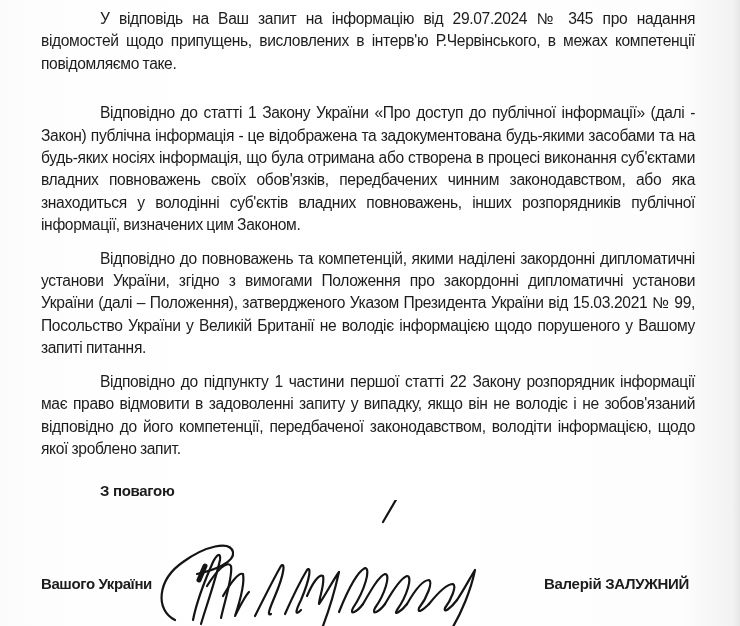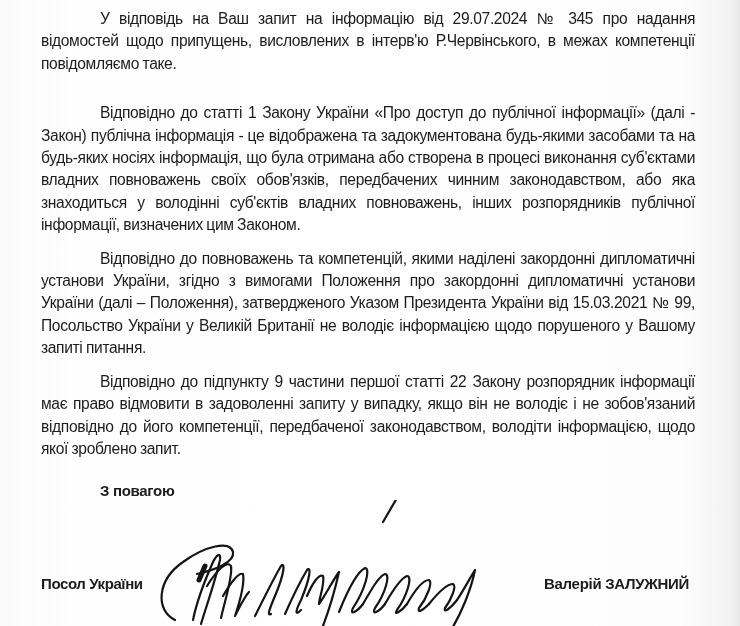--- a/index.html
+++ b/index.html
@@ -47,21 +47,21 @@
 </style>
 </head>
 <body>
 
 <div class="page">
 
   <div class="body-text">
     <p class="para p1">У відповідь на Ваш запит на інформацію від 29.07.2024 № 345 про надання відомостей щодо припущень, висловлених в інтерв'ю Р.Червінського, в межах компетенції повідомляємо таке.</p>
     <p class="para">Відповідно до статті 1 Закону України «Про доступ до публічної інформації» (далі - Закон) публічна інформація - це відображена та задокументована будь-якими засобами та на будь-яких носіях інформація, що була отримана або створена в процесі виконання суб'єктами владних повноважень своїх обов'язків, передбачених чинним законодавством, або яка знаходиться у володінні суб'єктів владних повноважень, інших розпорядників публічної інформації, визначених цим Законом.</p>
     <p class="para">Відповідно до повноважень та компетенцій, якими наділені закордонні дипломатичні установи України, згідно з вимогами Положення про закордонні дипломатичні установи України (далі – Положення), затвердженого Указом Президента України від 15.03.2021 № 99, Посольство України у Великій Британії не володіє інформацією щодо порушеного у Вашому запиті питання.</p>
-    <p class="para">Відповідно до підпункту 9 частини першої статті 22 Закону розпорядник інформації має право відмовити в задоволенні запиту у випадку, якщо він не володіє і не зобов'язаний відповідно до його компетенції, передбаченої законодавством, володіти інформацією, щодо якої зроблено запит.</p>
+    <p class="para">Відповідно до підпункту 1 частини першої статті 22 Закону розпорядник інформації має право відмовити в задоволенні запиту у випадку, якщо він не володіє і не зобов'язаний відповідно до його компетенції, передбаченої законодавством, володіти інформацією, щодо якої зроблено запит.</p>
   </div>
 
   <div class="closing">З повагою</div>
 
   <div class="signature">
     <svg viewBox="0 0 380 126" fill="none" stroke="#141414" stroke-width="2.2" stroke-linecap="round" stroke-linejoin="round">
 
       <path d="M248 22 L262 -2"></path>
 
       <path d="M40 120 C20 110 22 80 48 62 C70 46 95 40 98 52 C100 62 80 70 62 74"></path>
@@ -78,16 +78,16 @@
       <path d="M204 112 C212 92 222 72 230 68 C236 68 230 90 218 108 C214 116 222 112 228 104"></path>
       <path d="M228 104 C236 90 244 76 250 74 C256 74 250 94 240 108 C236 116 244 112 250 104"></path>
       <path d="M250 104 C258 90 266 78 272 76 C278 76 272 96 262 110 C258 116 266 112 272 104"></path>
       <path d="M272 104 C280 90 288 80 294 80 C298 82 292 98 284 108 C282 114 288 110 294 104"></path>
       <path d="M294 104 C302 94 312 84 318 84 C322 86 316 100 310 108 C308 114 316 108 322 100"></path>
 
       <path d="M322 100 C330 88 336 76 340 70 C336 90 326 114 316 130"></path>
     </svg>
   </div>
 
-  <div class="title-left">Посол України</div>
+  <div class="title-left">Вашого України</div>
   <div class="name-right">Валерій ЗАЛУЖНИЙ</div>
 
 </div>
 
 </body></html>

